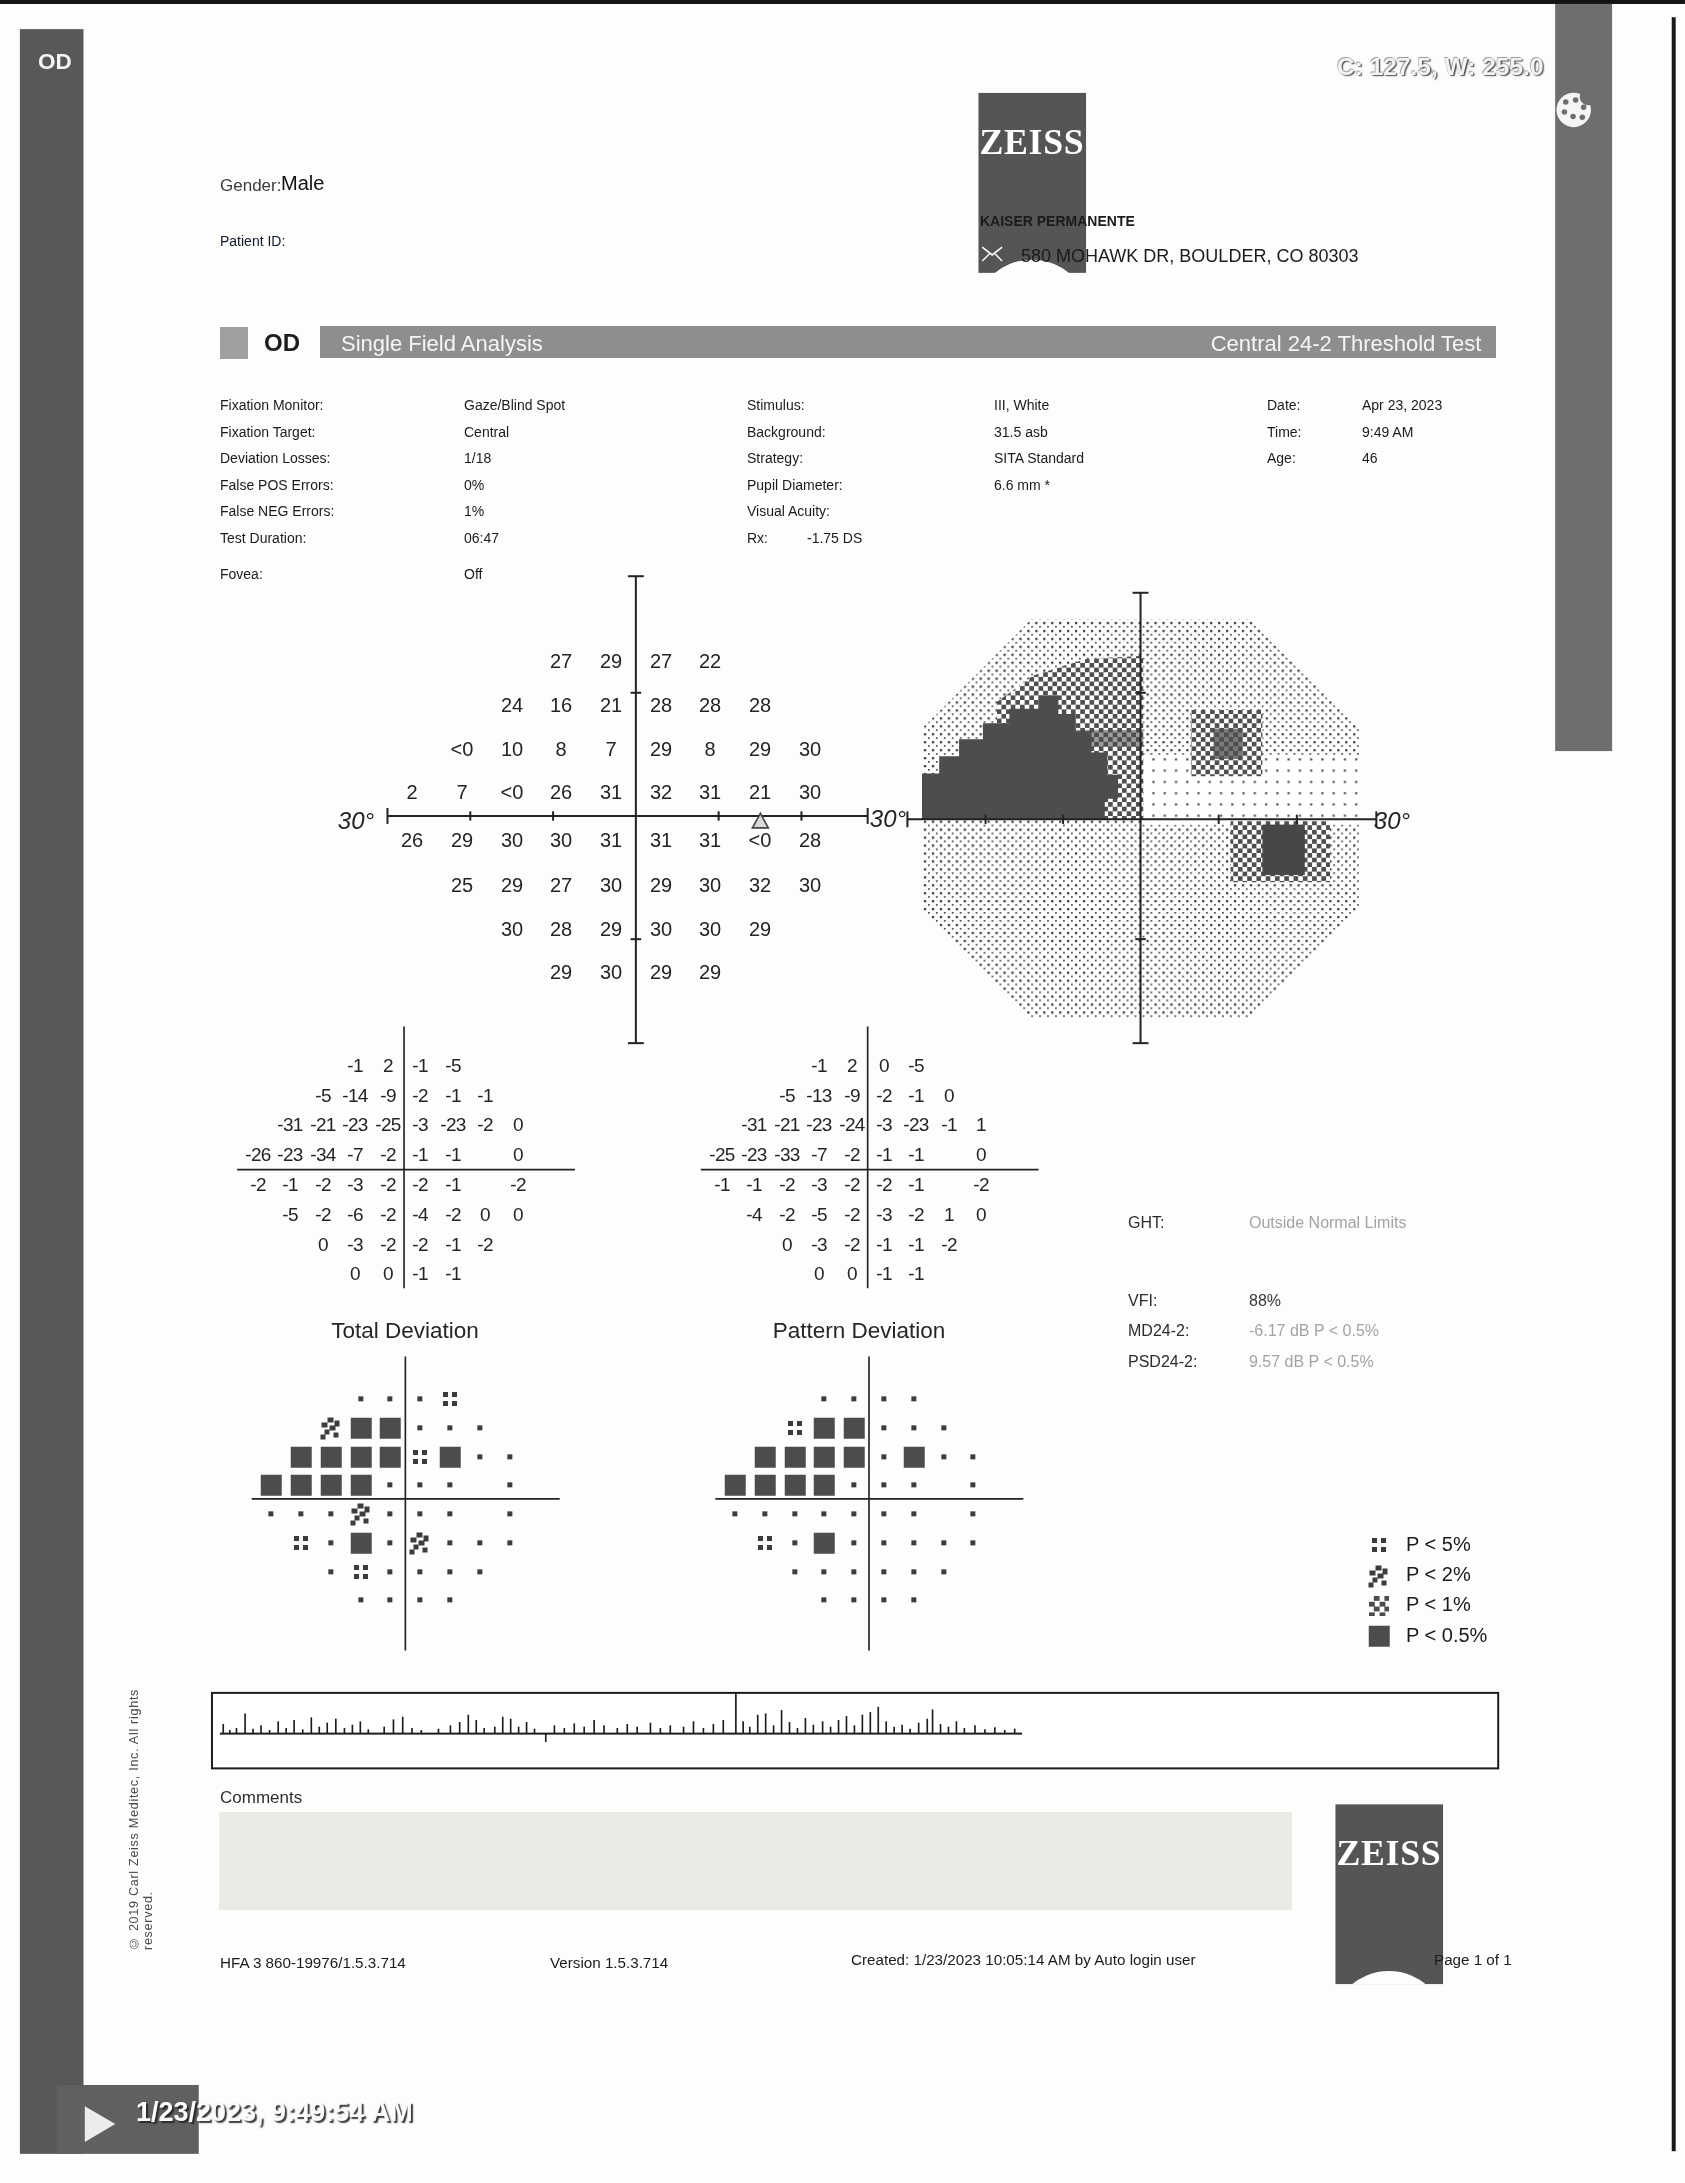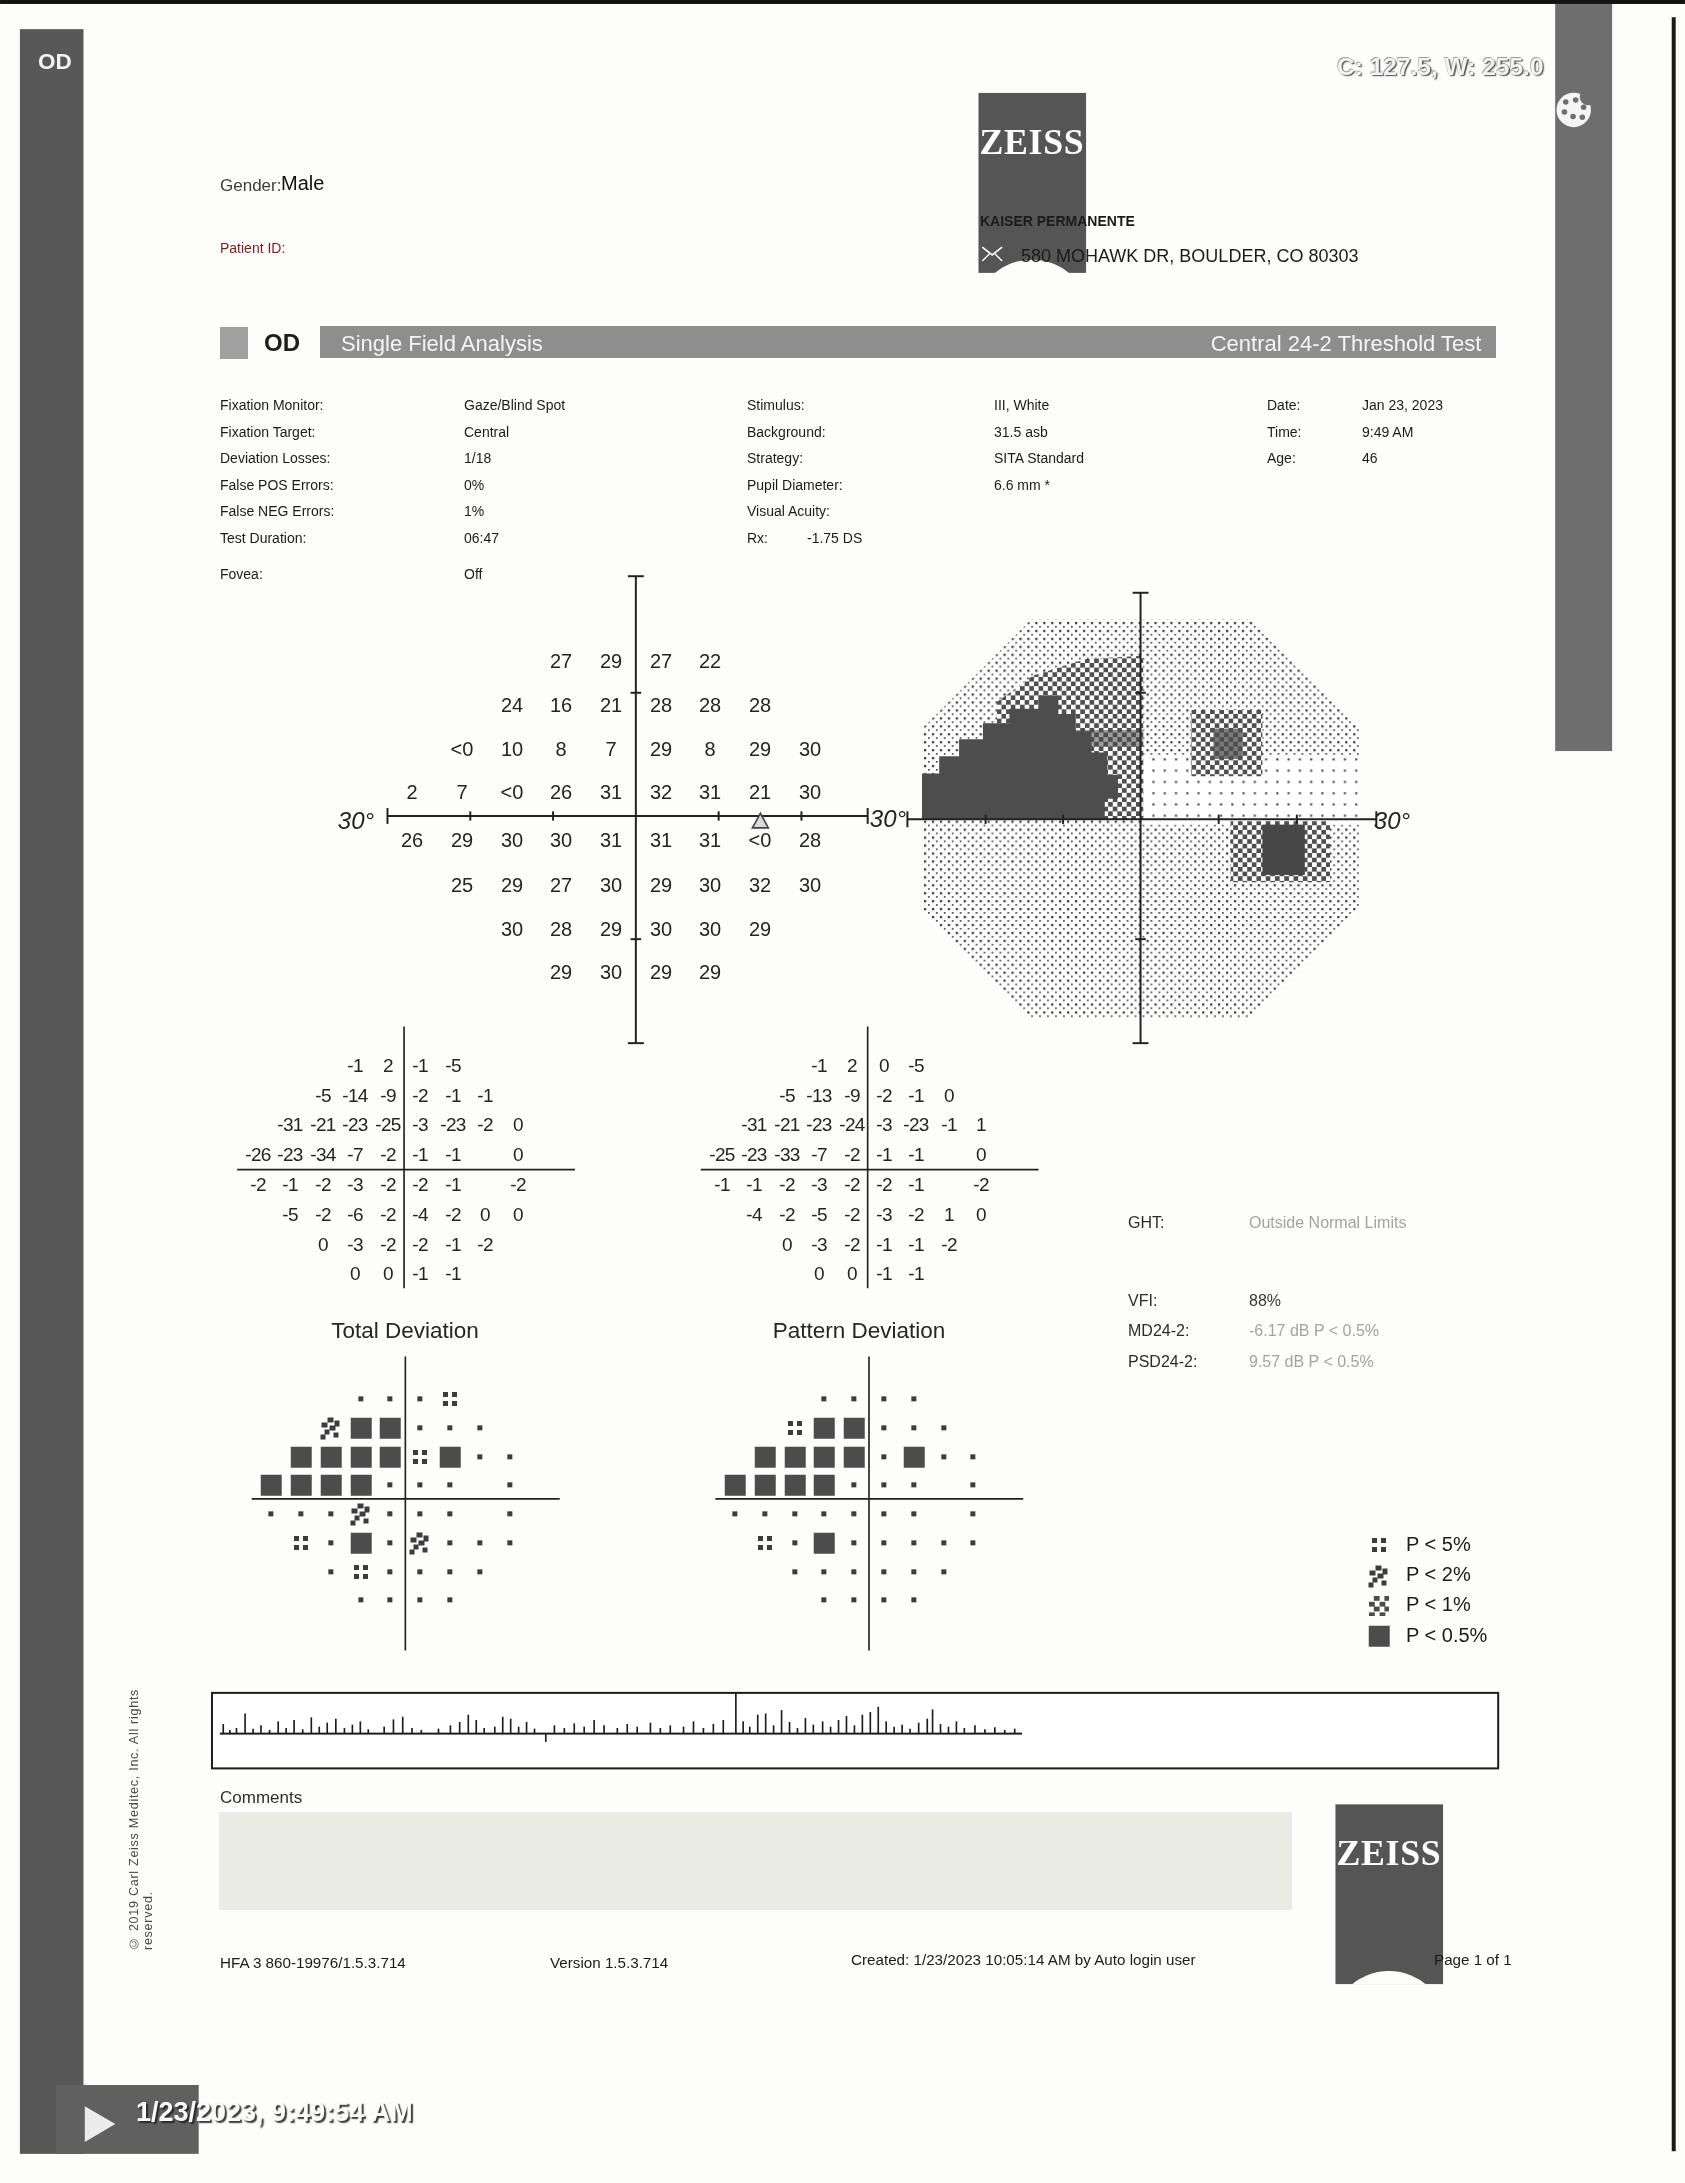--- a/index.html
+++ b/index.html
@@ -262,21 +262,21 @@
     <rect x="85" y="3148" width="215" height="104" fill="#606060"></rect>
     <polygon points="128,3180 128,3234 174,3207" fill="#ececec"></polygon>
   </svg>
 
   <div class="abs white t34 bold" style="left:38px;top:49px">OD</div>
 
   <div class="abs cw-text" style="left:1337px;top:53px">C: 127.5, W: 255.0</div>
 
   <div class="abs t26" style="left:220px;top:176px;color:#3c3c3c">Gender:</div>
   <div class="abs t30" style="left:281px;top:172px;color:#111">Male</div>
-  <div class="abs t28" style="left:220px;top:240px;color:#7f1d1d">Patient ID:</div>
+  <div class="abs t28" style="left:220px;top:233px;color:#0f172a">Patient ID:</div>
 
   <div class="abs t28 bold" style="left:980px;top:213px">KAISER PERMANENTE</div>
   <div class="abs" style="left:1021px;top:246px;font-size:18px">580 MOHAWK DR, BOULDER, CO 80303</div>
 
   <div class="abs" style="left:220px;top:327px;width:28px;height:32px;background:#a0a0a0"></div>
   <div class="abs bold" style="left:264px;top:329px;font-size:24px;color:#1d1d1d">OD</div>
   <div class="hdr-bar" style="left:320px;top:326px;width:1176px">
     <div class="abs white" style="left:21px;top:4.6px;font-size:22px">Single Field Analysis</div>
     <div class="abs white" style="right:14.6px;top:4.6px;font-size:22px">Central 24-2 Threshold Test</div>
   </div>
@@ -302,21 +302,21 @@
       <div class="abs t28" style="left: 994px; top: 424px;">31.5 asb</div>
       <div class="abs t28" style="left: 747px; top: 450px;">Strategy:</div>
       <div class="abs t28" style="left: 994px; top: 450px;">SITA Standard</div>
       <div class="abs t28" style="left: 747px; top: 477px;">Pupil Diameter:</div>
       <div class="abs t28" style="left: 994px; top: 477px;">6.6 mm *</div>
       <div class="abs t28" style="left: 747px; top: 503px;">Visual Acuity:</div>
       <div class="abs t28" style="left: 994px; top: 503px;"></div>
       <div class="abs t28" style="left: 747px; top: 530px;">Rx:</div>
       <div class="abs t28" style="left: 807px; top: 530px;">-1.75 DS</div>
       <div class="abs t28" style="left: 1267px; top: 397px;">Date:</div>
-      <div class="abs t28" style="left: 1362px; top: 397px;">Jan 23, 2023</div>
+      <div class="abs t28" style="left: 1362px; top: 397px;">Apr 23, 2023</div>
       <div class="abs t28" style="left: 1267px; top: 424px;">Time:</div>
       <div class="abs t28" style="left: 1362px; top: 424px;">9:49 AM</div>
       <div class="abs t28" style="left: 1267px; top: 450px;">Age:</div>
       <div class="abs t28" style="left: 1362px; top: 450px;">46</div>
     </div>
 
   <div class="abs deg" style="left:356px;top:821px">30°</div>
   <div class="abs deg" style="left:888px;top:819px">30°</div>
   <div class="abs deg" style="left:1392px;top:821px">30°</div>
 

